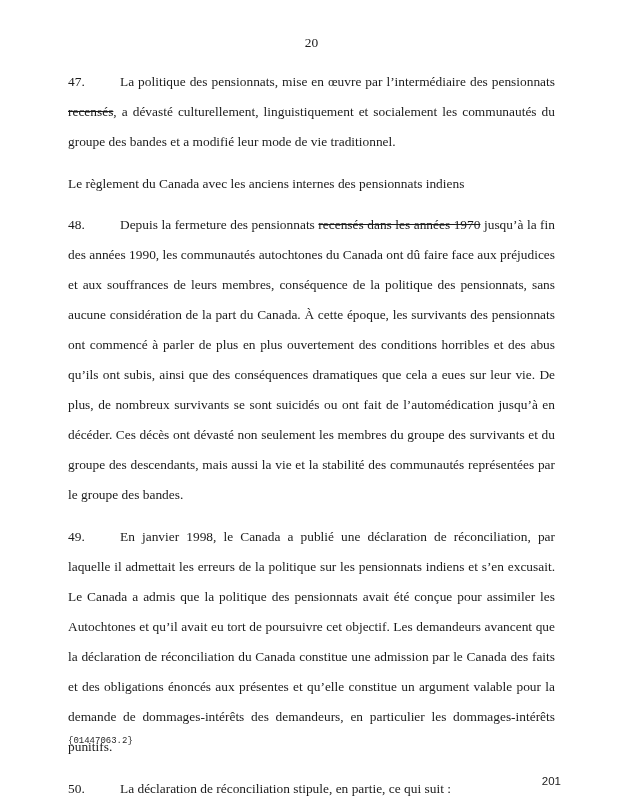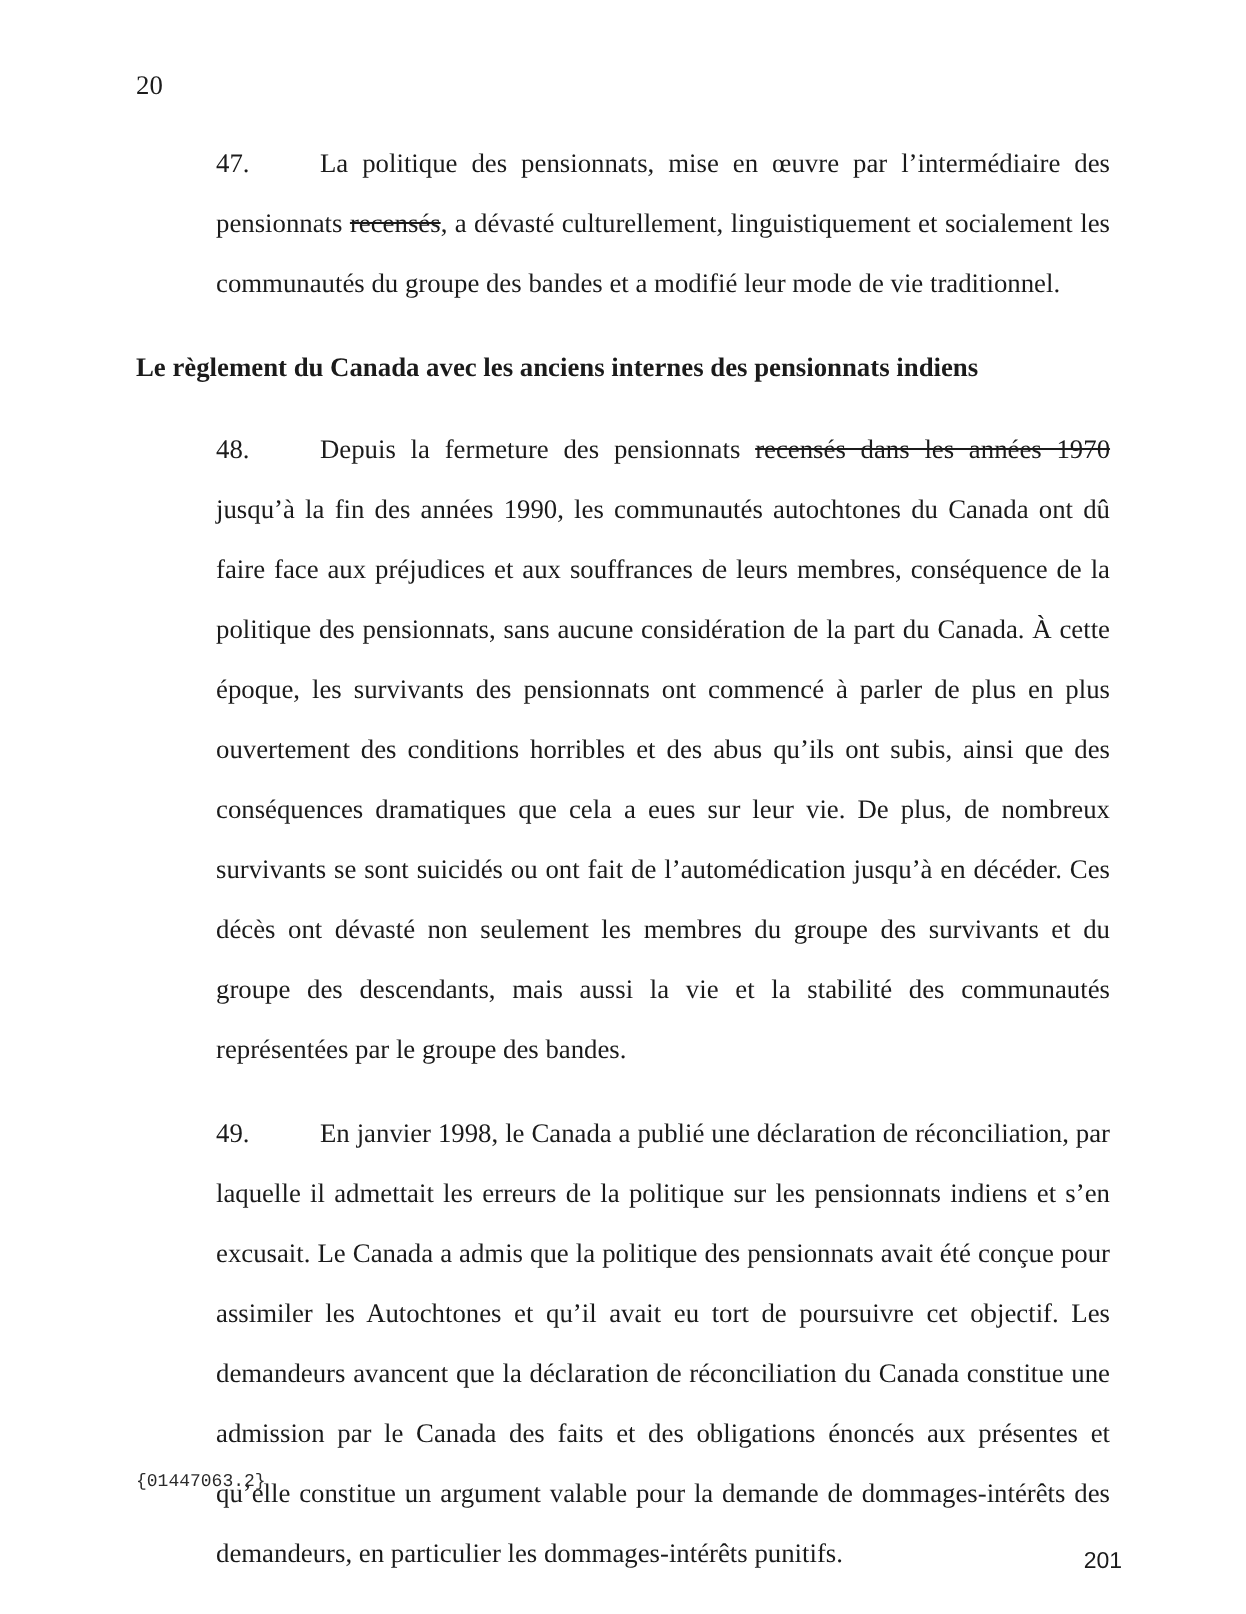--- a/index.html
+++ b/index.html
@@ -13,39 +13,39 @@
     color: #1b1b1b;
     overflow: hidden;
   }
   .content {
     position: absolute;
     top: 28px;
     left: 68px;
     width: 487px;
   }
   .page-number-top {
+    text-align: center;
     font-size: 13.4px;
     line-height: 30px;
     margin-bottom: 9px;
   }
   .para {
     font-size: 13.4px;
     line-height: 30px;
     text-align: justify;
     margin-bottom: 12px;
-    margin-left: 40px;
   }
   .pnum {
     display: inline-block;
     width: 52px;
   }
   .heading {
     font-size: 13.4px;
     line-height: 30px;
-    font-weight: bold;
+    font-weight: normal;
     text-align: left;
     margin-bottom: 11px;
   }
   .strike { text-decoration: line-through; }
   .footer-docket {
     position: absolute;
     left: 68px;
     top: 736px;
     font-size: 9px;
     color: #2a2a2a;
@@ -65,18 +65,19 @@
 <body>
 
 <div class="page">
   <div class="content">
     <div class="page-number-top">20</div>
 
   <div class="para"><span class="pnum">47.</span><span>La politique des pensionnats, mise en œuvre par l’intermédiaire des pensionnats </span><span class="strike">recensés</span><span>, a dévasté culturellement, linguistiquement et socialement les communautés du groupe des bandes et a modifié leur mode de vie traditionnel.</span></div>
       <div class="heading">Le règlement du Canada avec les anciens internes des pensionnats indiens</div>
       <div class="para"><span class="pnum">48.</span><span>Depuis la fermeture des pensionnats </span><span class="strike">recensés dans les années 1970</span><span> jusqu’à la fin des années 1990, les communautés autochtones du Canada ont dû faire face aux préjudices et aux souffrances de leurs membres, conséquence de la politique des pensionnats, sans aucune considération de la part du Canada.  À cette époque, les survivants des pensionnats ont commencé à parler de plus en plus ouvertement des conditions horribles et des abus qu’ils ont subis, ainsi que des conséquences dramatiques que cela a eues sur leur vie.  De plus, de nombreux survivants se sont suicidés ou ont fait de l’automédication jusqu’à en décéder.  Ces décès ont dévasté non seulement les membres du groupe des survivants et du groupe des descendants, mais aussi la vie et la stabilité des communautés représentées par le groupe des bandes.</span></div>
       <div class="para"><span class="pnum">49.</span><span>En janvier 1998, le Canada a publié une déclaration de réconciliation, par laquelle il admettait les erreurs de la politique sur les pensionnats indiens et s’en excusait.  Le Canada a admis que la politique des pensionnats avait été conçue pour assimiler les Autochtones et qu’il avait eu tort de poursuivre cet objectif.  Les demandeurs avancent que la déclaration de réconciliation du Canada constitue une admission par le Canada des faits et des obligations énoncés aux présentes et qu’elle constitue un argument valable pour la demande de dommages-intérêts des demandeurs, en particulier les dommages-intérêts punitifs.</span></div>
+      <div class="para"><span class="pnum">50.</span><span>La déclaration de réconciliation stipule, en partie, ce qui suit :</span></div>
     </div>
 
   <div class="footer-docket">{01447063.2}</div>
 
   <div class="footer-page-number">201</div>
 </div>
 
 </body></html>

